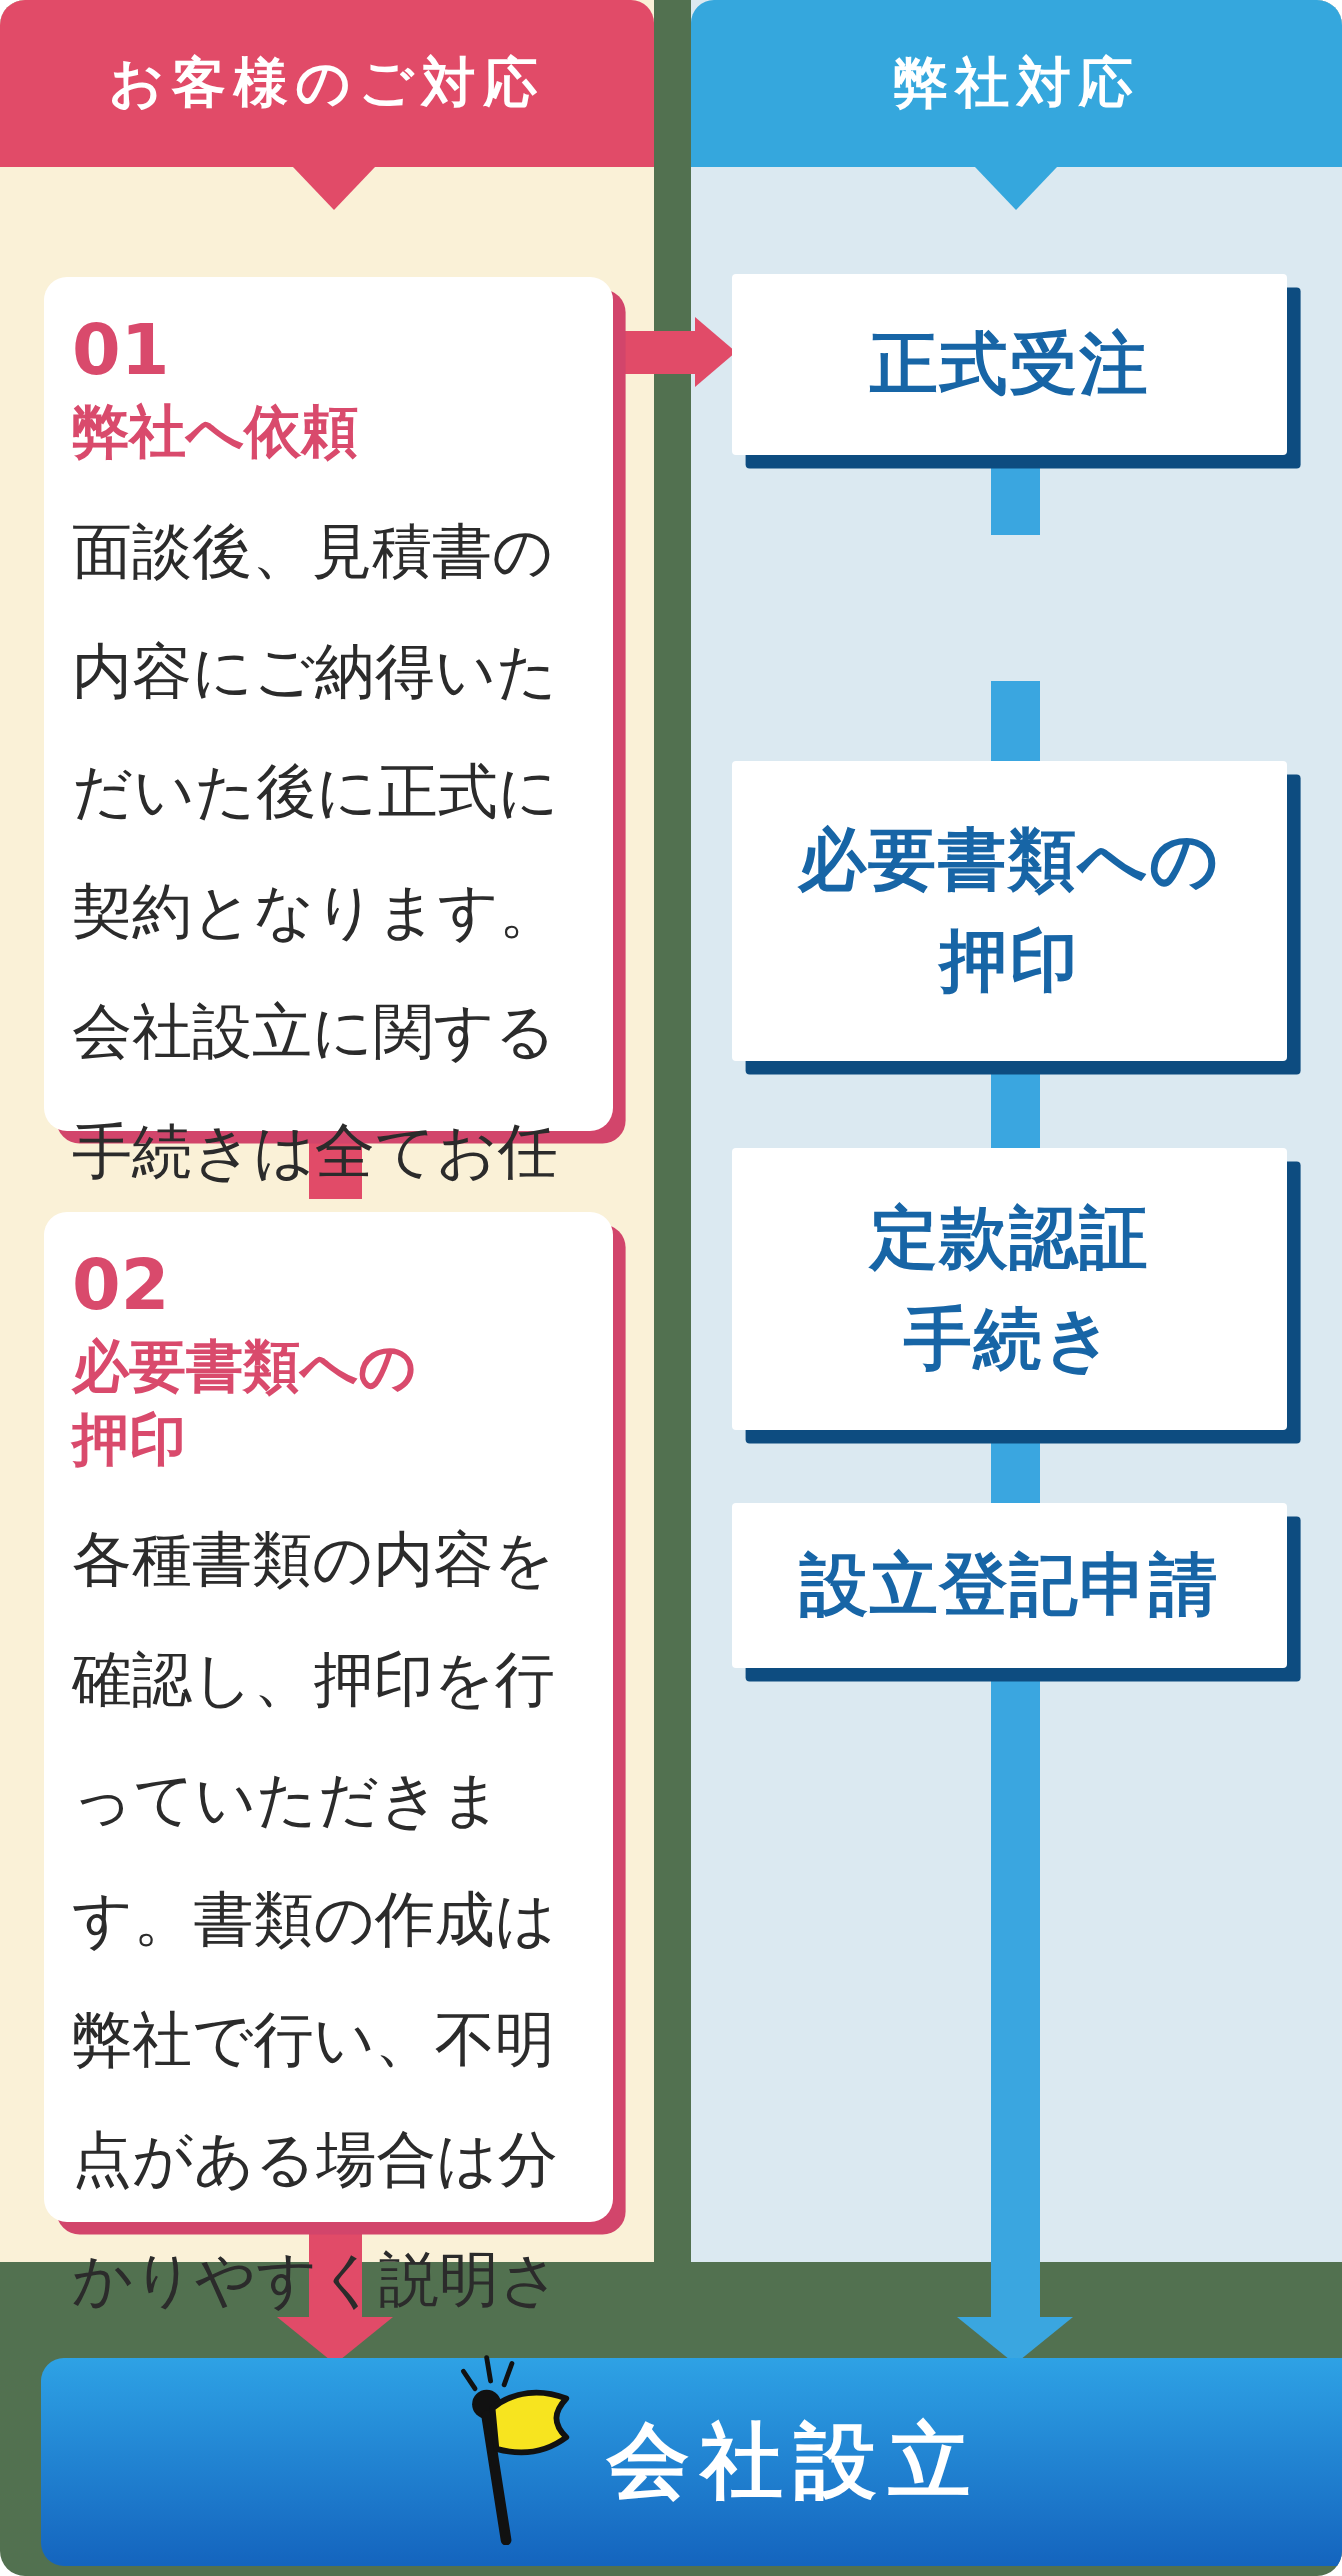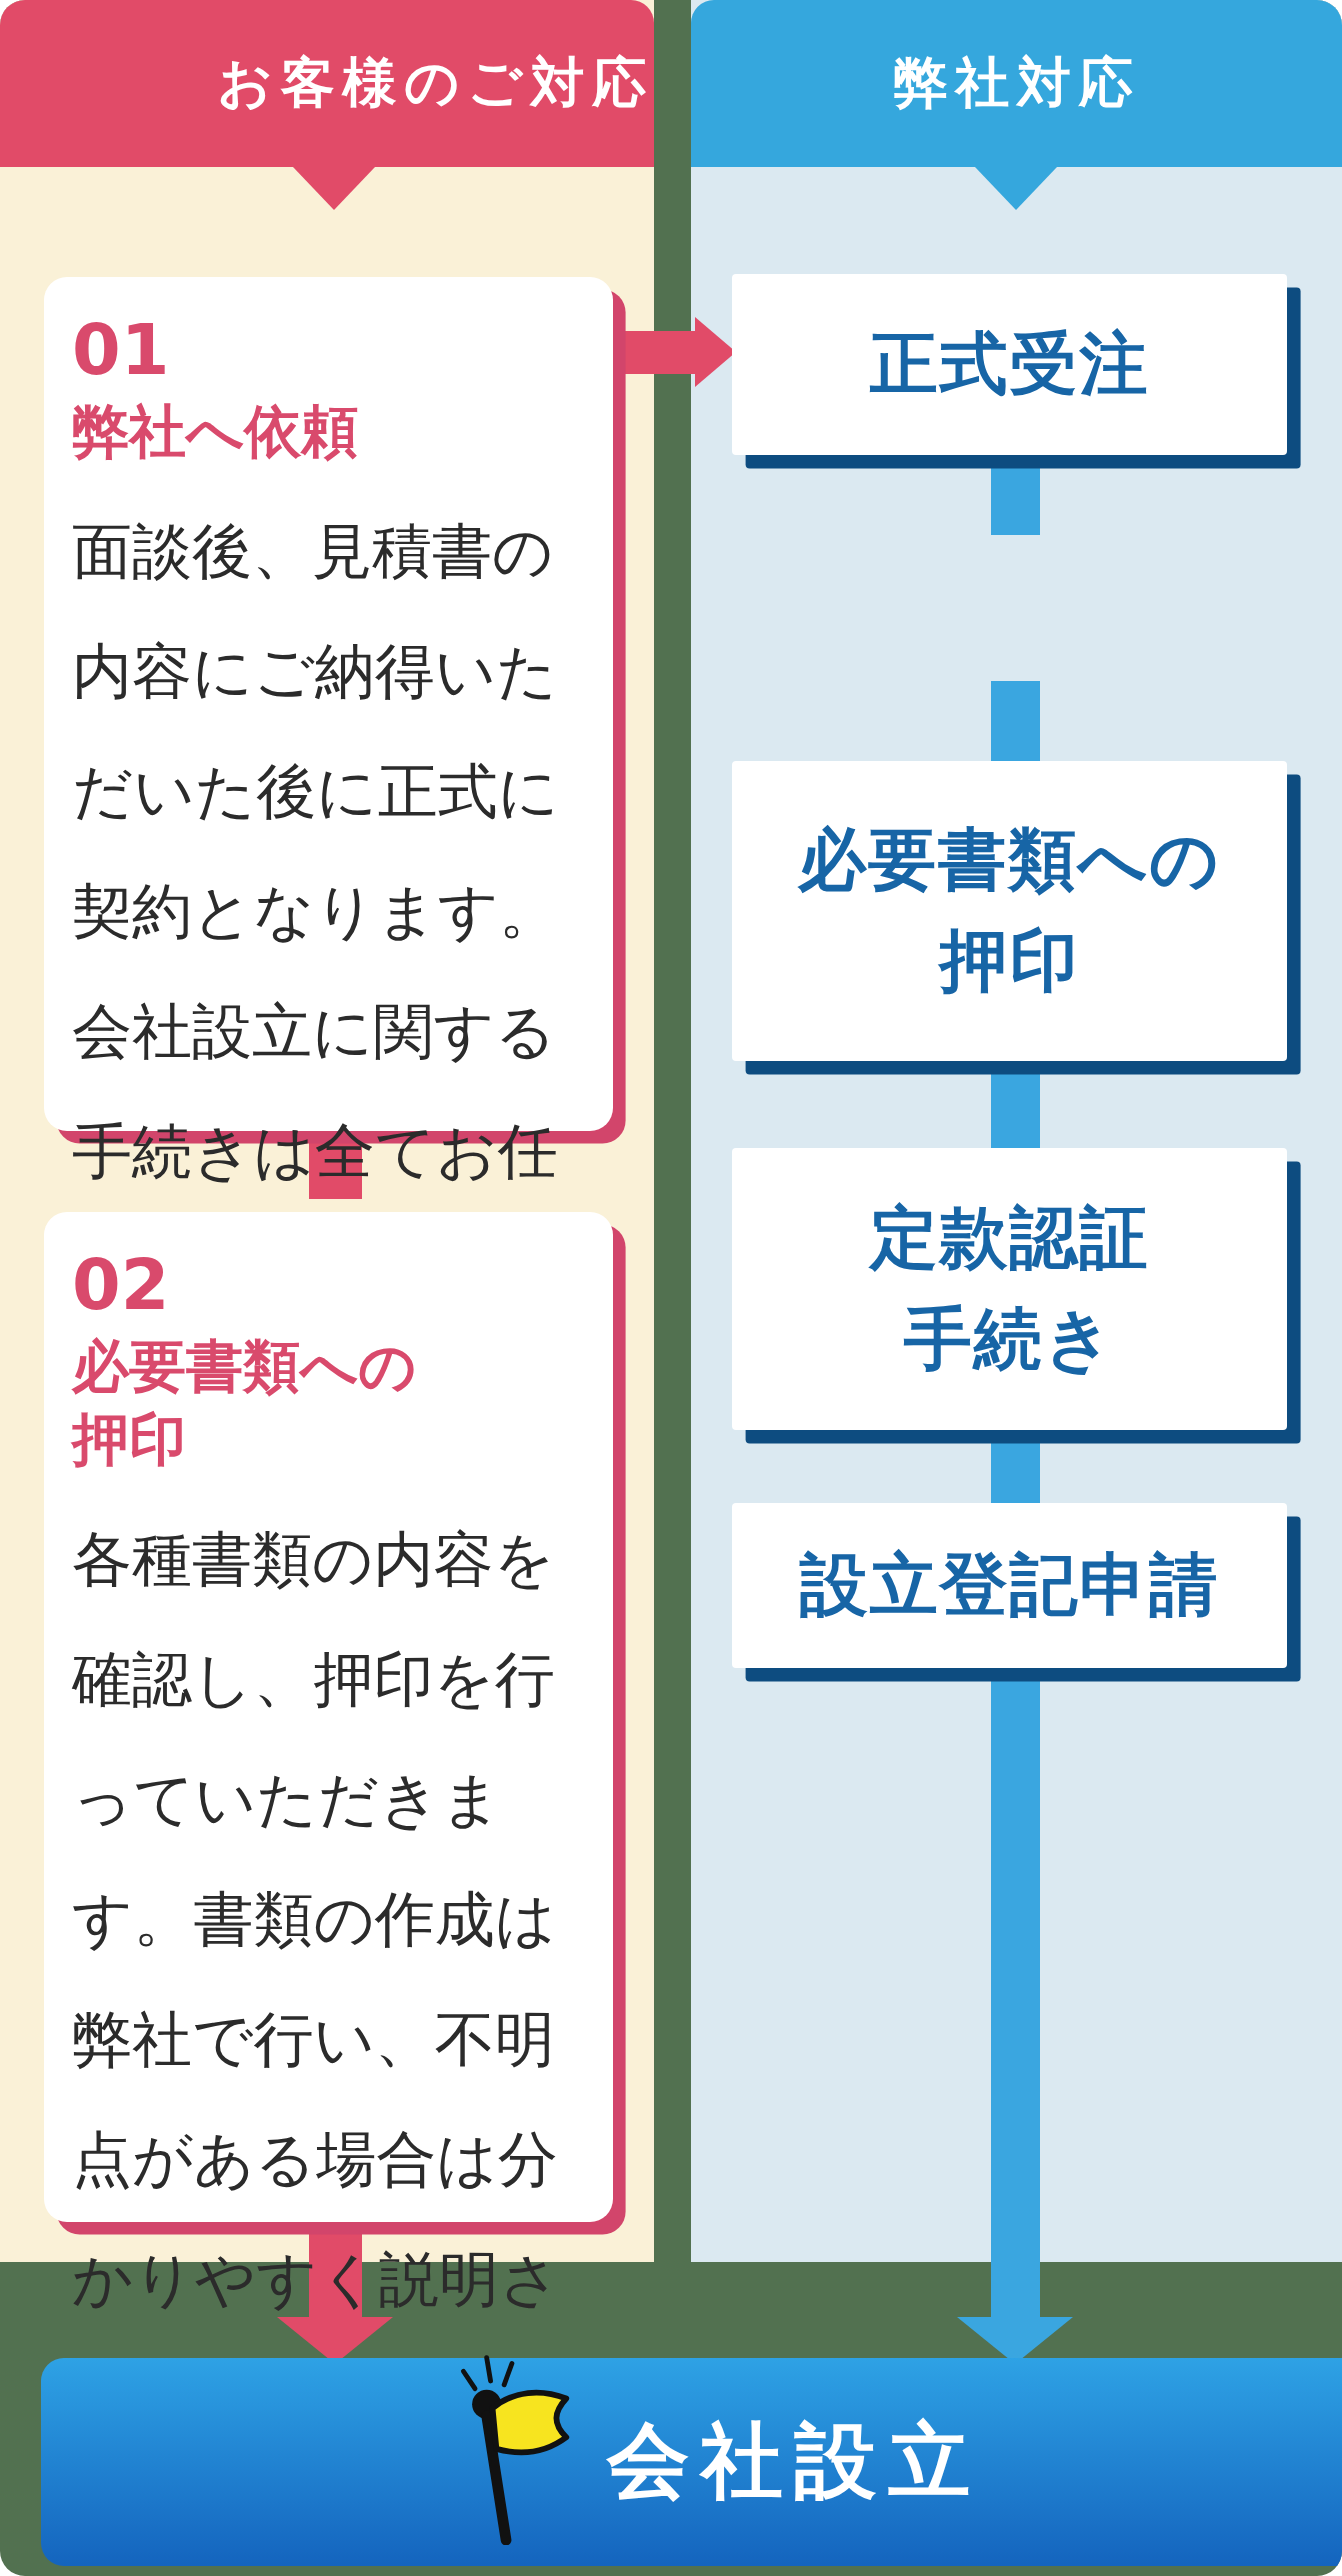--- a/index.html
+++ b/index.html
@@ -15,21 +15,21 @@
     border-radius:25px;background:var(--green);
     font-family:"DejaVu Sans",sans-serif;
   }
   .abs{position:absolute;}
   
   .col-left{left:0;top:0;width:654px;height:2262px;background:var(--cream);z-index:0;}
   .col-right{left:691px;top:0;width:652px;height:2262px;background:var(--colRight);z-index:0;}
   
   .hdr{top:0;height:167px;display:flex;align-items:center;justify-content:center;
        border-radius:23px 23px 0 0;z-index:2;}
-  .hdr-left{left:0;width:654px;background:var(--pink);justify-content:flex-end;}
+  .hdr-left{left:0;width:654px;background:var(--pink);}
   .hdr-right{left:691px;width:652px;background:var(--blue);}
   .hdr span{color:#fff;font-size:54px;font-weight:bold;letter-spacing:7.8px;}
   .ptr{top:167px;width:0;height:0;border-left:41px solid transparent;
        border-right:41px solid transparent;z-index:2;}
   .ptr-left{left:293px;border-top:43px solid var(--pink);}
   .ptr-right{left:975px;border-top:43px solid var(--blue);}
   
   .pconn{left:309px;top:1119px;width:53px;height:80px;background:var(--pink);z-index:1;}
   .h-shaft{left:613px;top:331px;width:82px;height:43px;background:var(--pink);z-index:1;}
   .h-head{left:695px;top:317px;width:0;height:0;border-top:35px solid transparent;

